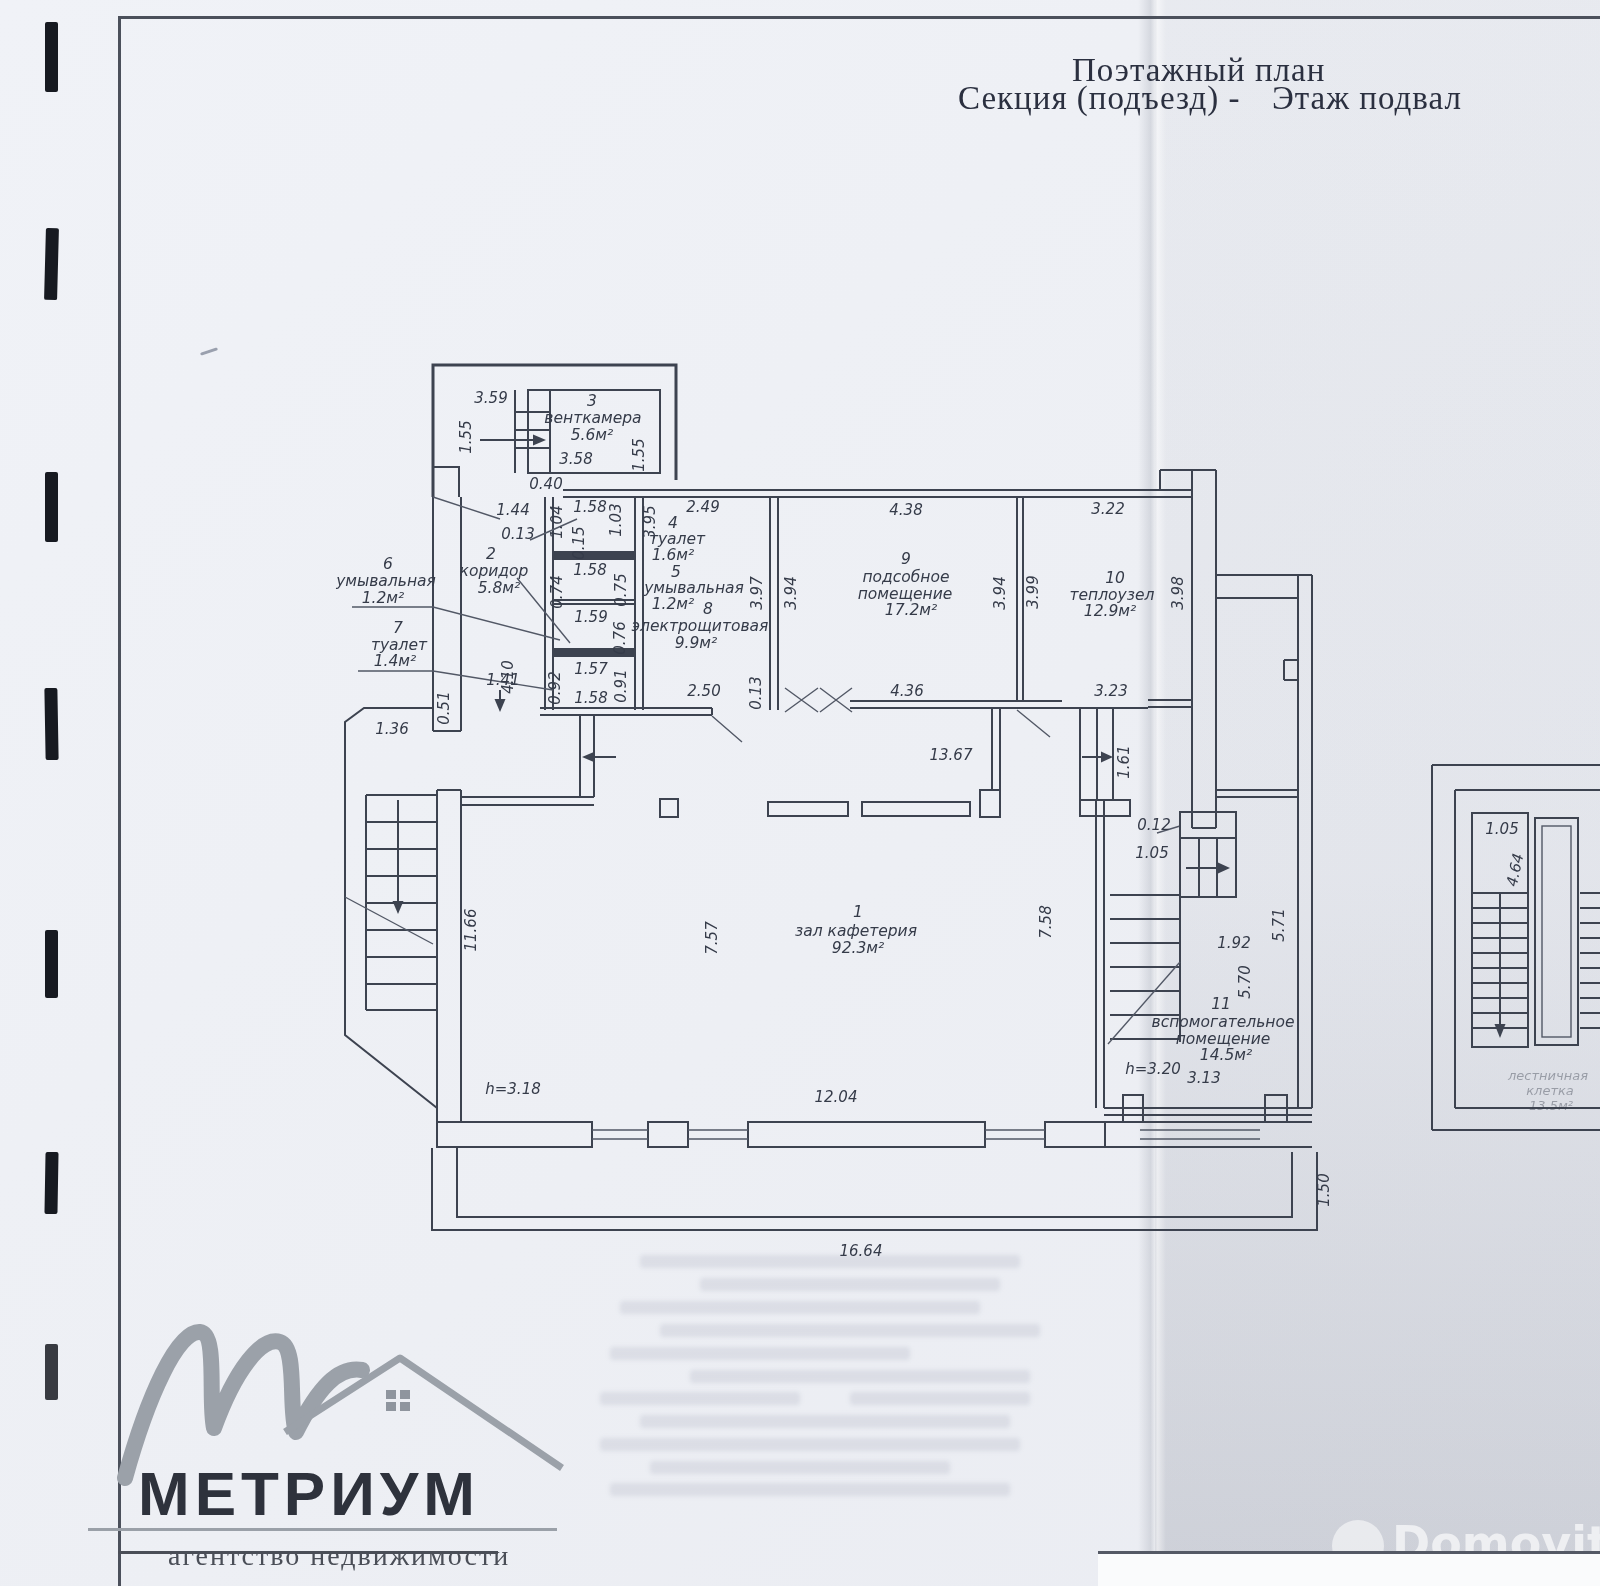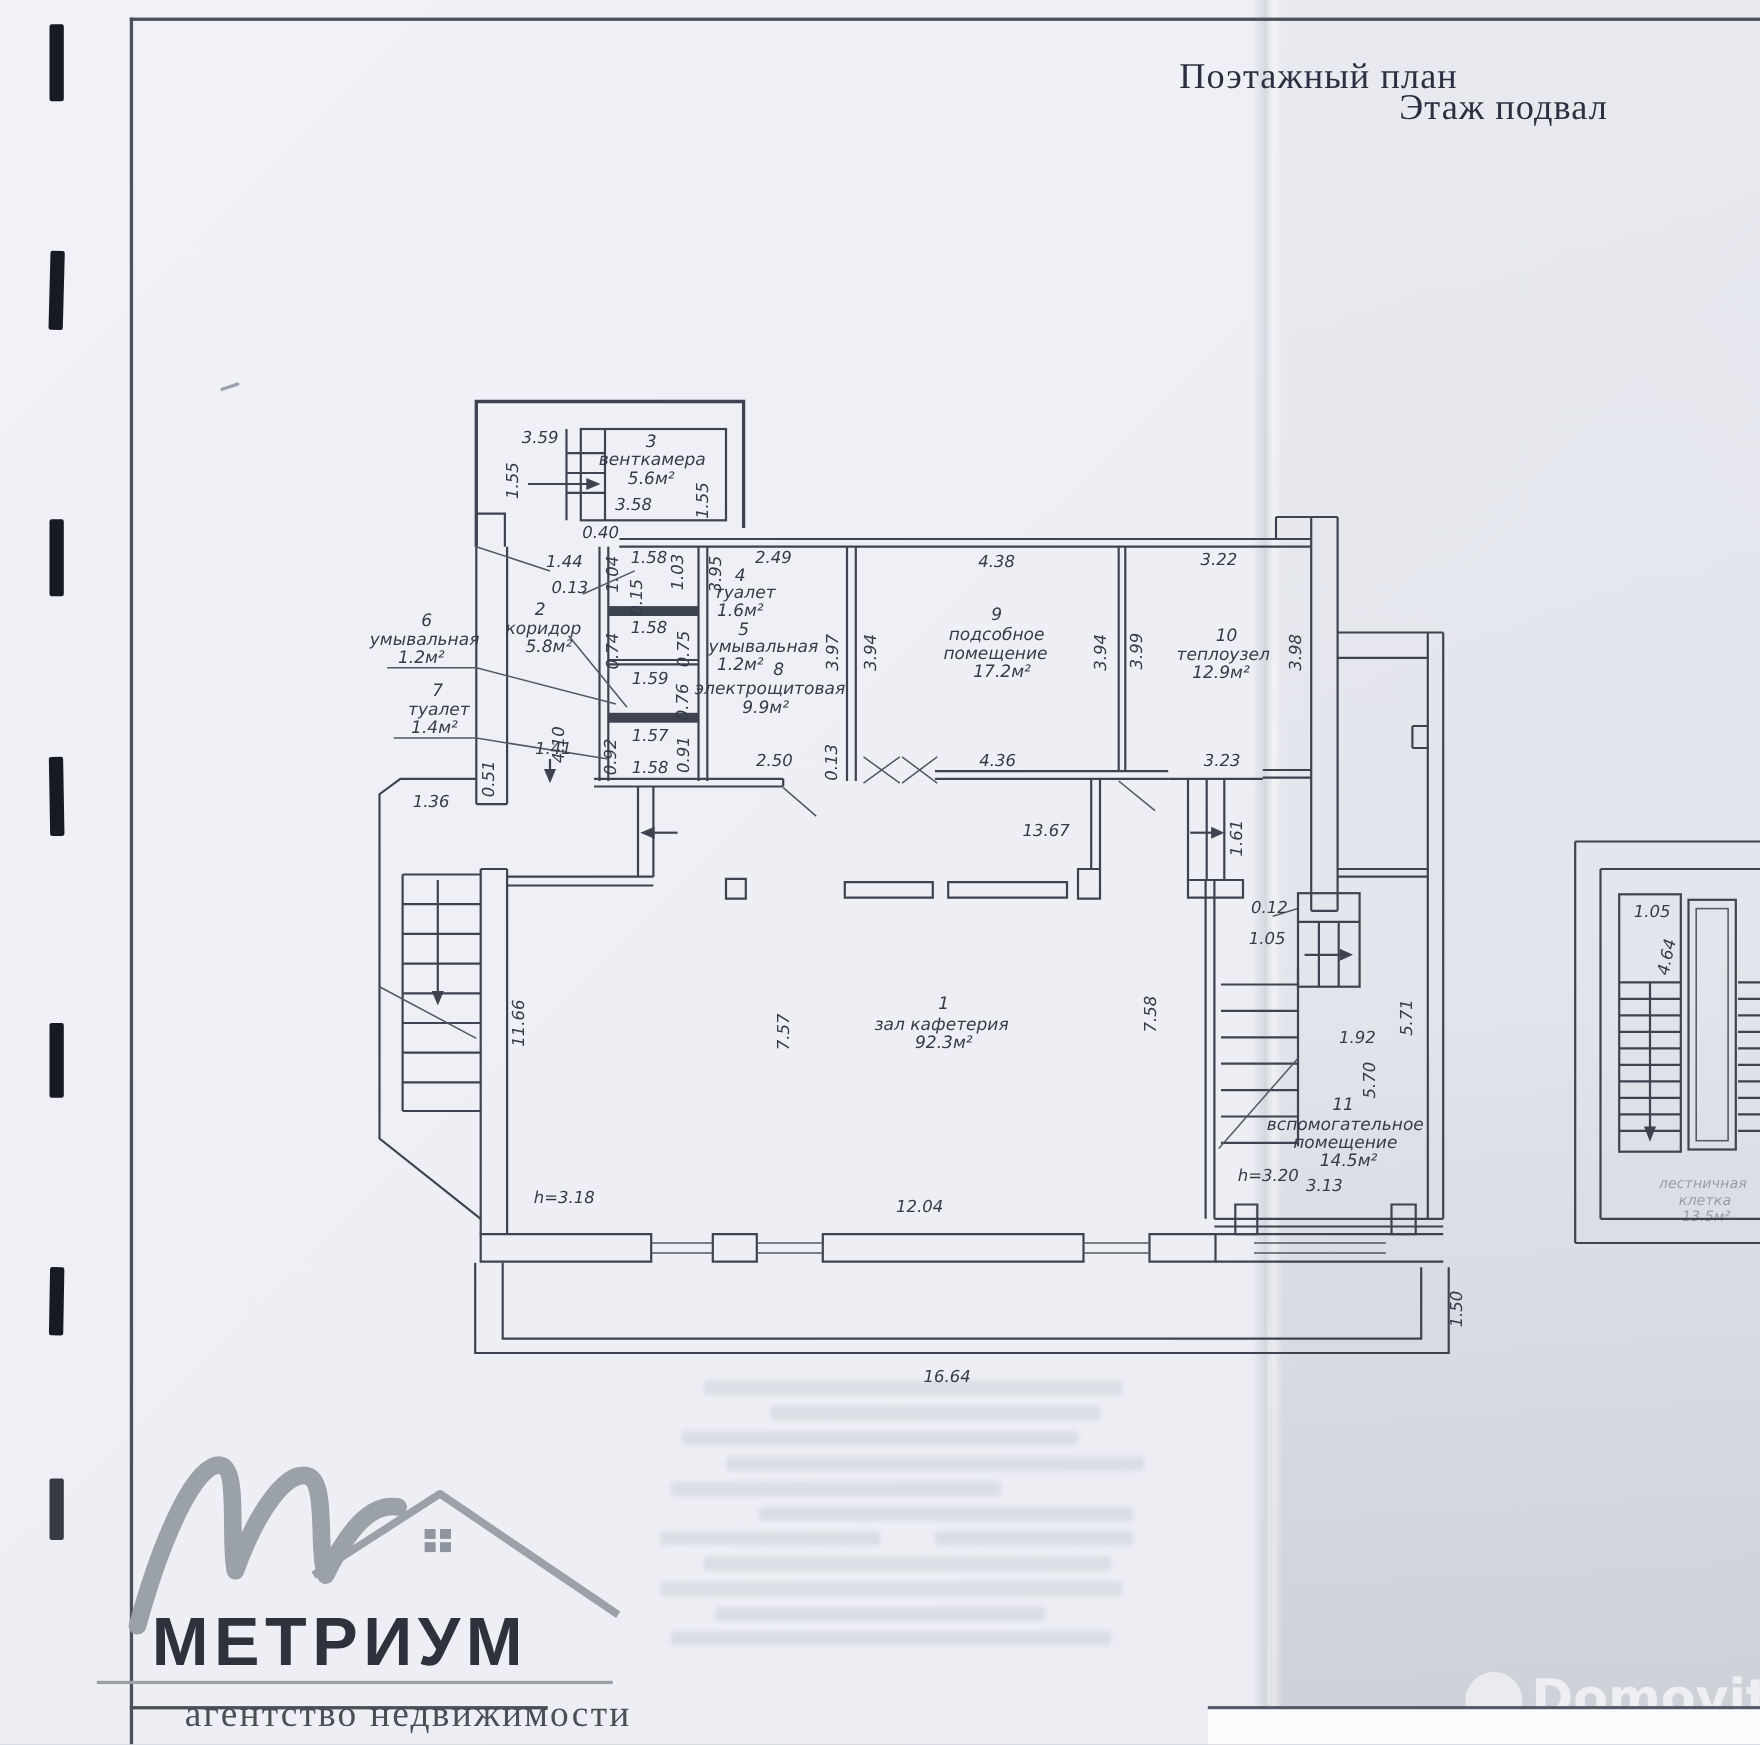--- a/index.html
+++ b/index.html
@@ -27,21 +27,21 @@
   .ghost{position:absolute;background:rgba(158,166,184,0.22);filter:blur(2px);height:13px;border-radius:3px;}
   
   .bottom-line-right{position:absolute;left:1098px;top:1551px;width:502px;height:3px;background:#545965;}
   .bottom-white{position:absolute;left:1098px;top:1554px;width:502px;height:32px;background:#fafbfc;}
   
   .logo{position:absolute;left:80px;top:1280px;width:520px;height:300px;}
   .agency-name{position:absolute;left:138px;top:1458px;width:430px;color:#2e323c;
         font-family:Liberation Sans, sans-serif;font-weight:bold;font-size:62px;letter-spacing:5px;white-space:nowrap;}
   .logo-rule{position:absolute;left:88px;top:1528px;width:469px;height:3px;background:#9aa0a8;}
   .agency-tagline{position:absolute;left:168px;top:1540px;color:#4a4e57;
-        font-family:"Liberation Serif","DejaVu Serif",serif;font-size:34px;letter-spacing:2px;white-space:nowrap;}
+        font-family:"Liberation Serif","DejaVu Serif",serif;font-size:28px;letter-spacing:2px;white-space:nowrap;}
   .tagline-strike{position:absolute;left:118px;top:1551px;width:380px;height:3px;background:#4a4e57;}
   
   .watermark{position:absolute;left:1332px;top:1508px;width:268px;height:56px;color:rgba(255,255,255,0.65);
         font-family:"DejaVu Sans",sans-serif;font-weight:bold;font-size:46px;white-space:nowrap;}
   .wm-circle{position:absolute;left:0;top:12px;width:52px;height:52px;border-radius:50%;background:rgba(255,255,255,0.55);}
   .wm-text{position:absolute;left:60px;top:8px;}
   
   svg.plan{position:absolute;left:0;top:0;}
   .wl{stroke:#3d4350;fill:none;stroke-width:2;}
   .wl3{stroke:#3d4350;fill:none;stroke-width:3;}
@@ -66,20 +66,21 @@
   <div class="mark" style="top:688px;height:72px;transform:rotate(-1deg);"></div>
   <div class="mark" style="top:930px;height:68px;"></div>
   <div class="mark" style="top:1152px;height:62px;transform:rotate(1deg);"></div>
   <div class="mark" style="top:1344px;height:56px;opacity:.85;"></div>
   <div class="speck"></div>
 
   <div class="frame-top"></div>
   <div class="frame-left"></div>
 
   <div class="title-line1">Поэтажный план</div>
+  <div class="title-line2l">Секция (подъезд) -</div>
   <div class="title-line2r">Этаж подвал</div>
 
   <div>
     <div class="ghost" style="left:640px;top:1255px;width:380px;"></div>
     <div class="ghost" style="left:700px;top:1278px;width:300px;"></div>
     <div class="ghost" style="left:620px;top:1301px;width:360px;"></div>
     <div class="ghost" style="left:660px;top:1324px;width:380px;"></div>
     <div class="ghost" style="left:610px;top:1347px;width:300px;"></div>
     <div class="ghost" style="left:690px;top:1370px;width:340px;"></div>
     <div class="ghost" style="left:600px;top:1392px;width:200px;"></div>

